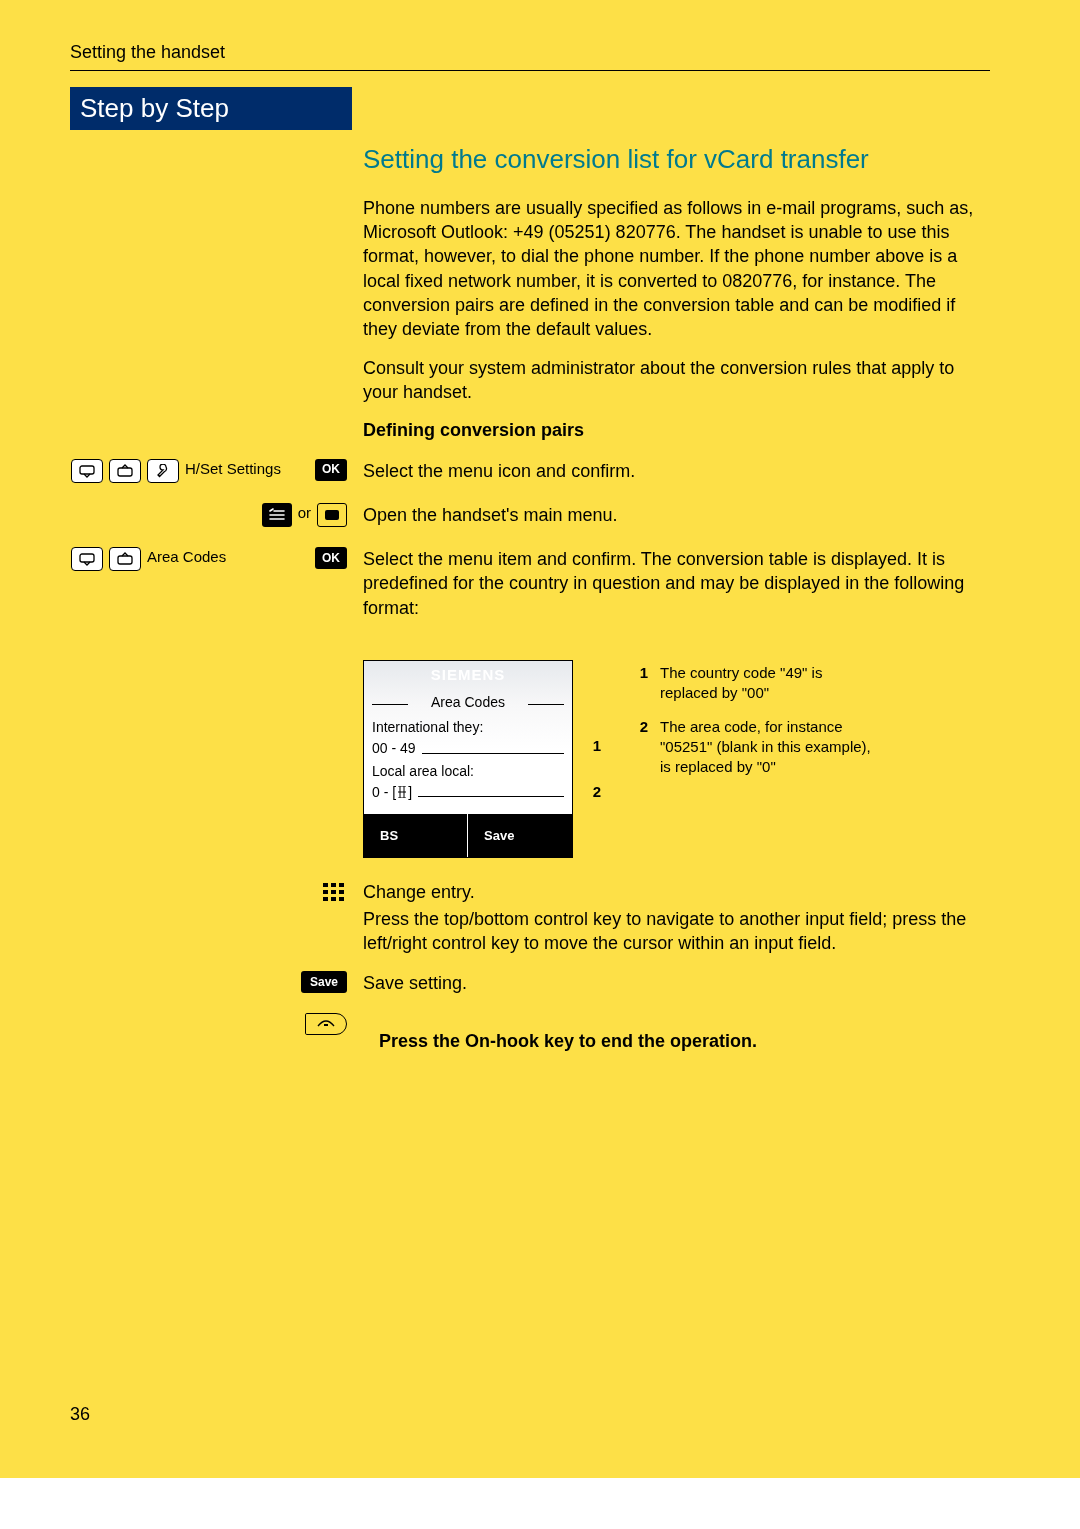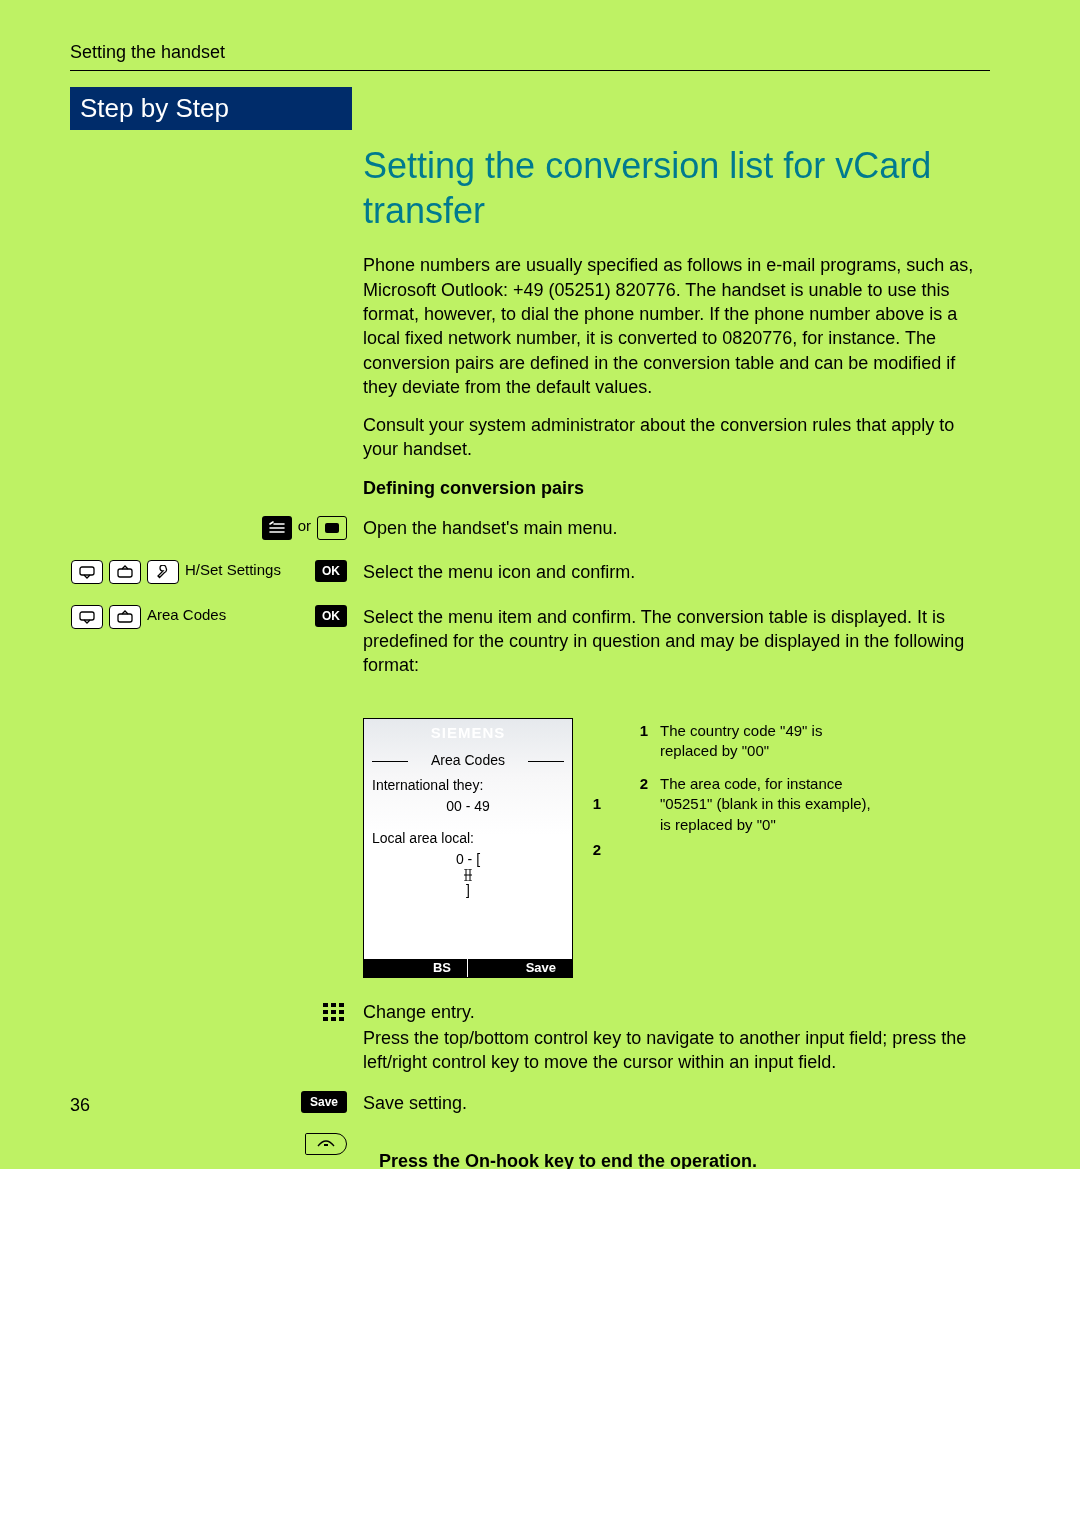--- a/index.html
+++ b/index.html
@@ -6,24 +6,24 @@
   body {
     margin: 0;
     background: #fff;
     font-family: Arial, Helvetica, sans-serif;
     color: #000;
     font-size: 18px;
     line-height: 1.35;
   }
   .page {
     width: 1080px;
-    height: 1169px;
+    height: 1478px;
     position: relative;
     padding: 40px 90px 40px 70px;
-    background: #bef264;
+    background: #fde047;
   }
   .top-header {
     font-size: 18px;
     padding-bottom: 6px;
     border-bottom: 1.5px solid #000;
     margin-bottom: 16px;
   }
   .step-header {
     background: #002c6a;
     color: #fff;
@@ -37,21 +37,21 @@
     padding-right: 8px;
     vertical-align: top;
   }
   .content-col {
     vertical-align: top;
     padding-left: 8px;
   }
   h1.title {
     font-weight: 400;
     color: #007a8f;
-    font-size: 36px;
+    font-size: 26px;
     margin: 6px 0 20px 0;
     line-height: 1.25;
   }
   p { margin: 0 0 14px 0; }
   .sub-heading { font-weight: 700; margin-top: 8px; }
 
   .step-row {
     display: flex;
     align-items: flex-start;
     justify-content: flex-end;
@@ -145,29 +145,29 @@
   .screen-body { padding:4px 8px 0 8px; }
   .underline-title {
     text-align:center; margin:0; padding-bottom:2px;
     position:relative;
   }
   .underline-title::before, .underline-title::after {
     content:""; position:absolute; top:50%; width:36px; border-top:1px solid #000;
   }
   .underline-title::before { left:0; }
   .underline-title::after { right:0; }
-  .line-row { display:flex; align-items:center; margin-top:2px;flex-direction:column; }
+  .line-row { display:flex; align-items:center; margin-top:2px; }
   .line-row .txt { flex:0 0 auto; }
   .line-row .bordline { flex:1 1 auto; border-bottom:1px solid #000; margin-left:6px; height:10px; }
   .softkeys {
     display:flex; justify-content:space-between; margin-top:12px; padding:0 0; 
   }
   .softkeys span {
     background:#000; color:#fff; font-size:13px; font-weight:700;
-    padding:0 16px; flex:0 0 auto; width:50%; text-align:right;margin-top:37px;
+    padding:13px 16px; flex:0 0 auto; width:50%; text-align:left;
   }
   .softkeys span:first-child { border-right:1px solid #fff; }
   .legend { font-size:15px; }
   .legend td { vertical-align:top; padding-bottom:10px; }
   .legend td.num { font-weight:700; width:26px; text-align:center; }
 
   .pagenum { position:absolute; bottom:52px; left:70px; font-size:18px; }
   
   svg { display:block; }
 </style>
@@ -188,62 +188,62 @@
         <h1 class="title">Setting the conversion list for vCard transfer</h1>
         <p>Phone numbers are usually specified as follows in e-mail programs, such as, Microsoft Outlook: +49 (05251) 820776. The handset is unable to use this format, however, to dial the phone number. If the phone number above is a local fixed network number, it is converted to 0820776, for instance. The conversion pairs are defined in the conversion table and can be modified if they deviate from the default values.</p>
         <p>Consult your system administrator about the conversion rules that apply to your handset.</p>
         <p class="sub-heading">Defining conversion pairs</p>
       </td>
     </tr>
 
     <tr>
       <td class="steps-col">
         <div class="step-row">
+          <span class="icon-frame">
+            <svg width="20" height="14" viewBox="0 0 20 14">
+                  <rect x="3" y="2" width="14" height="8" rx="2" fill="none" stroke="#000" stroke-width="1.3"></rect>
+                  <path d="M7 10 L10 13 L13 10" fill="none" stroke="#000" stroke-width="1.3"></path>
+                </svg>
+          </span>
+          <span class="icon-frame">
+            <svg width="20" height="14" viewBox="0 0 20 14">
+                  <rect x="3" y="4" width="14" height="8" rx="2" fill="none" stroke="#000" stroke-width="1.3"></rect>
+                  <path d="M7 4 L10 1 L13 4" fill="none" stroke="#000" stroke-width="1.3"></path>
+                </svg>
+          </span>
+          <span class="icon-frame">
+            <svg width="18" height="14" viewBox="0 0 18 14">
+                  <path d="M12 3 a3 3 0 1 0 -3 3 L4 11 l1.5 1.5 L10.5 7.5 a3 3 0 0 0 1.5 -4.5 Z" fill="none" stroke="#000" stroke-width="1.3"></path>
+                </svg>
+          </span>
+          <span class="flex-label">H/Set Settings</span>
+          <span class="ok-badge">OK</span>
+        </div>
+      </td>
+      <td class="content-col">
+        <p style="margin:0 0 18px 0;">Select the menu icon and confirm.</p>
+      </td>
+    </tr>
+
+    <tr>
+      <td class="steps-col">
+        <div class="step-row">
           <span class="menu-btn">
             <svg width="18" height="14" viewBox="0 0 18 14">
                   <path d="M2 3 L5 1 M2 7 H16 M2 11 H16 M6 3 H16" stroke="#fff" stroke-width="1.6" stroke-linecap="round"></path>
                 </svg>
           </span>
           <span class="label">or</span>
           <span class="center-btn-frame">
                 <span class="center-dot"></span>
               </span>
         </div>
       </td>
       <td class="content-col">
         <p style="margin:0 0 18px 0;">Open the handset's main menu.</p>
-      </td>
-    </tr>
-
-    <tr>
-      <td class="steps-col">
-        <div class="step-row">
-          <span class="icon-frame">
-            <svg width="20" height="14" viewBox="0 0 20 14">
-                  <rect x="3" y="2" width="14" height="8" rx="2" fill="none" stroke="#000" stroke-width="1.3"></rect>
-                  <path d="M7 10 L10 13 L13 10" fill="none" stroke="#000" stroke-width="1.3"></path>
-                </svg>
-          </span>
-          <span class="icon-frame">
-            <svg width="20" height="14" viewBox="0 0 20 14">
-                  <rect x="3" y="4" width="14" height="8" rx="2" fill="none" stroke="#000" stroke-width="1.3"></rect>
-                  <path d="M7 4 L10 1 L13 4" fill="none" stroke="#000" stroke-width="1.3"></path>
-                </svg>
-          </span>
-          <span class="icon-frame">
-            <svg width="18" height="14" viewBox="0 0 18 14">
-                  <path d="M12 3 a3 3 0 1 0 -3 3 L4 11 l1.5 1.5 L10.5 7.5 a3 3 0 0 0 1.5 -4.5 Z" fill="none" stroke="#000" stroke-width="1.3"></path>
-                </svg>
-          </span>
-          <span class="flex-label">H/Set Settings</span>
-          <span class="ok-badge">OK</span>
-        </div>
-      </td>
-      <td class="content-col">
-        <p style="margin:0 0 18px 0;">Select the menu icon and confirm.</p>
       </td>
     </tr>
 
 
     <tr>
       <td class="steps-col">
         <div class="step-row">
           <span class="icon-frame">
             <svg width="20" height="14" viewBox="0 0 20 14">
                   <rect x="3" y="2" width="14" height="8" rx="2" fill="none" stroke="#000" stroke-width="1.3"></rect>

